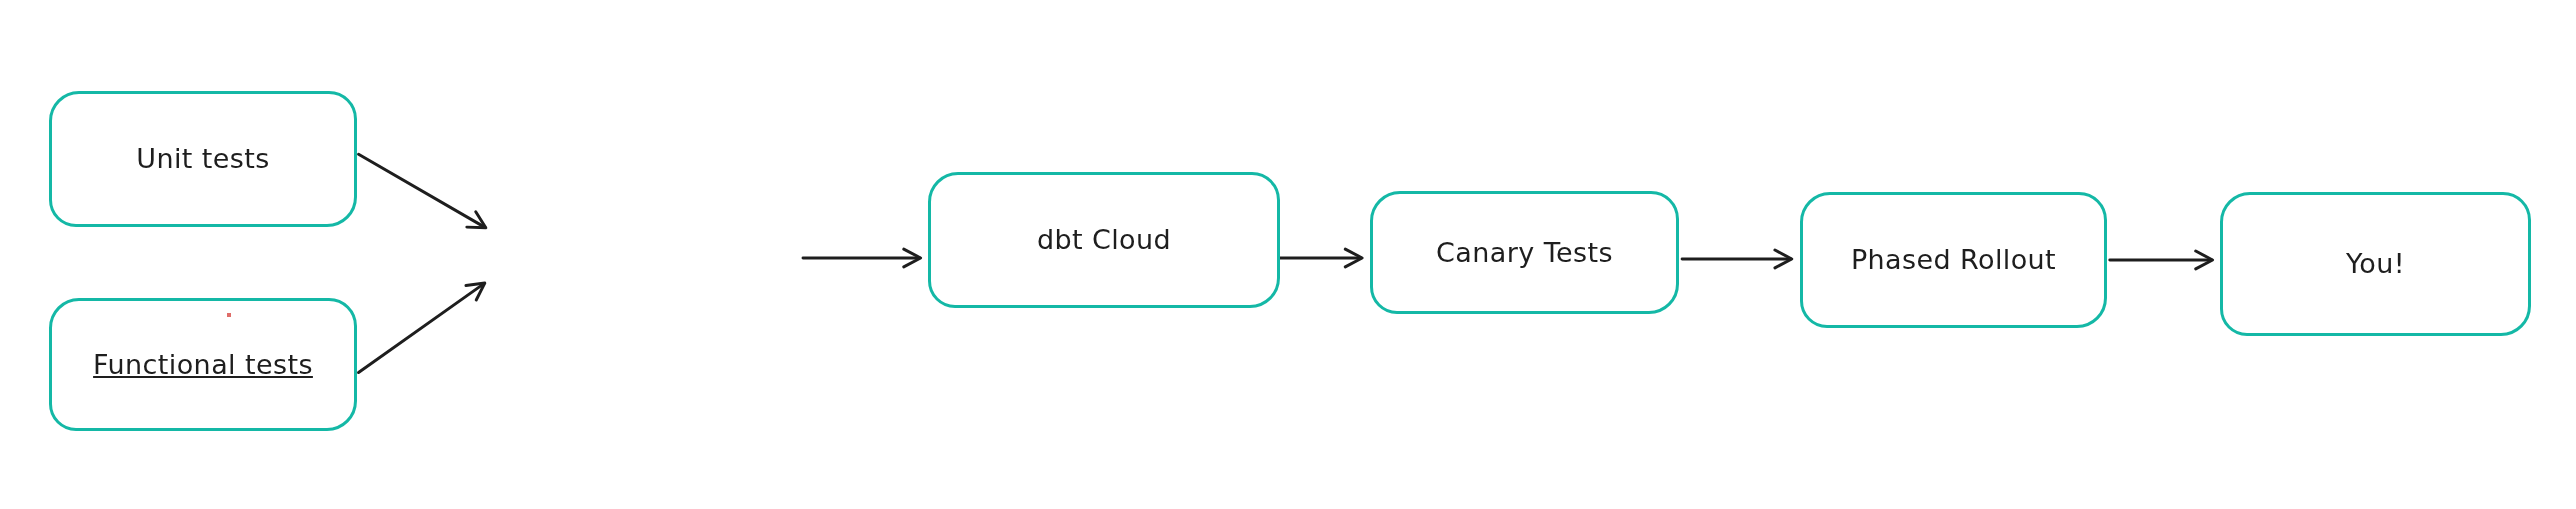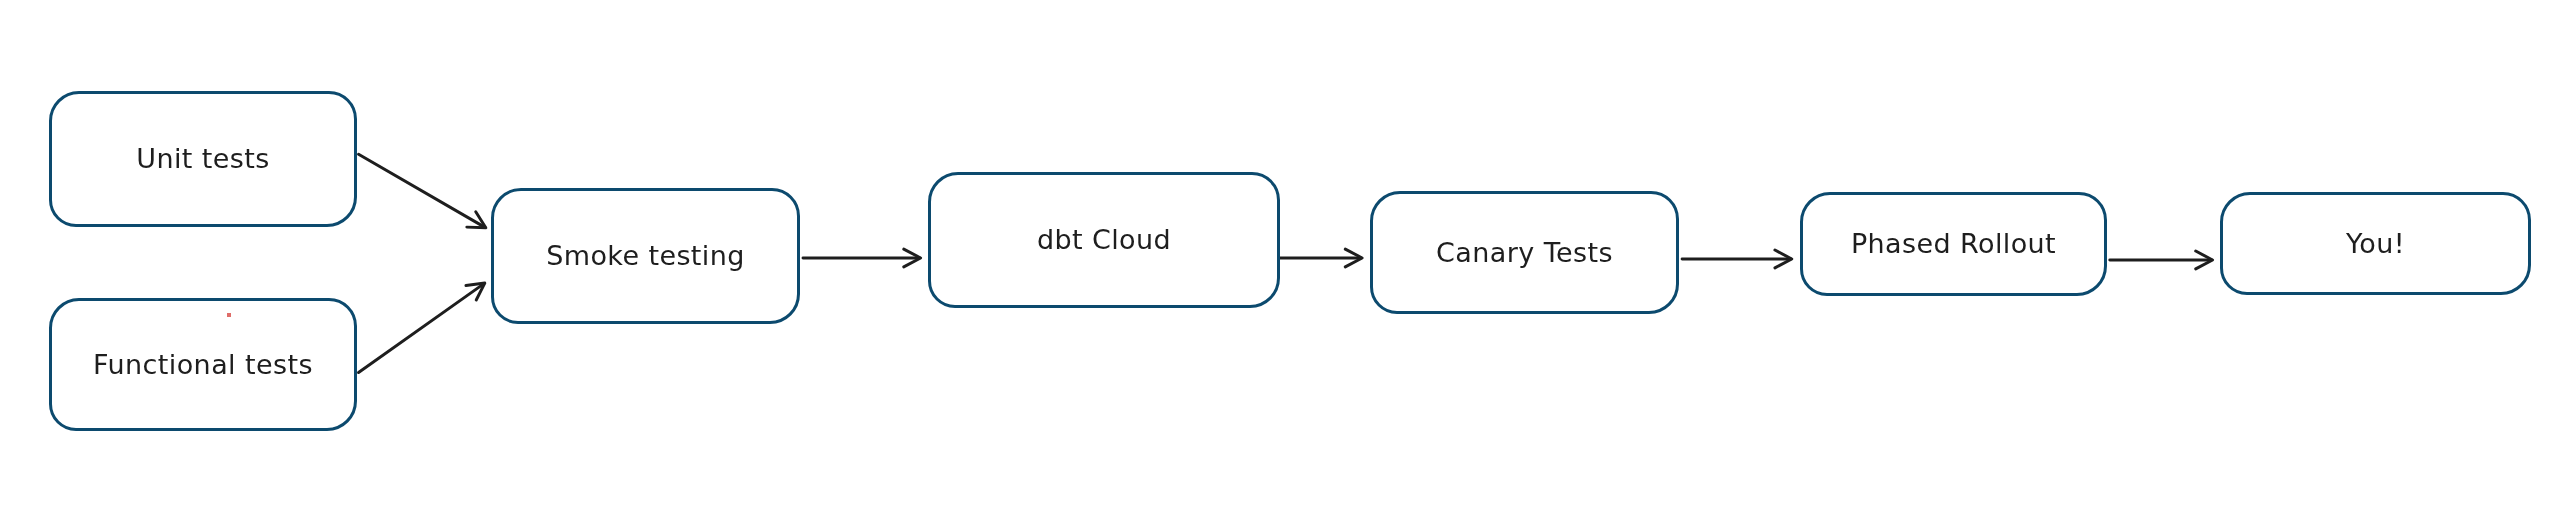--- a/index.html
+++ b/index.html
@@ -18,40 +18,40 @@
   .edges-layer {
     position: absolute;
     left: 0;
     top: 0;
     width: 2576px;
     height: 510px;
   }
   .node {
     position: absolute;
     box-sizing: border-box;
-    border: 3px solid #0c4a6e;
+    border: 3px solid #14b8a6;
     background: #ffffff;
     display: flex;
     align-items: center;
     justify-content: center;
     text-align: center;
     color: #1e1e1e;
     font-size: 27px;
     letter-spacing: 0.4px;
     line-height: 34px;
     border-radius: 30px 28px 30px 27px;
   }
   .node .label { padding: 0 10px; }
   #node-unit-tests        { left: 49px;   top: 91px;  width: 308px; height: 136px; }
-  #node-functional-tests  { left: 49px;   top: 298px; width: 308px; height: 133px; }
+  #node-functional-tests  { left: 49px;   top: 298px; width: 308px; height: 133px; text-decoration: underline; }
   #node-smoke-testing     { left: 491px;  top: 188px; width: 309px; height: 136px; }
   #node-dbt-cloud         { left: 928px;  top: 172px; width: 352px; height: 136px; }
   #node-canary-tests      { left: 1370px; top: 191px; width: 309px; height: 123px; }
-  #node-phased-rollout    { left: 1800px; top: 192px; width: 307px; height: 104px; }
-  #node-you               { left: 2220px; top: 192px; width: 311px; height: 103px; }
+  #node-phased-rollout    { left: 1800px; top: 192px; width: 307px; height: 136px; }
+  #node-you               { left: 2220px; top: 192px; width: 311px; height: 144px; }
   .red-dot {
     position: absolute;
     left: 227px;
     top: 313px;
     width: 4px;
     height: 4px;
     background: #d9534f;
     opacity: 0.85;
   }
 </style>
@@ -75,23 +75,20 @@
   </svg>
 
   <div class="node" id="node-unit-tests">
     <span class="label">Unit tests</span>
   </div>
 
   <div class="node" id="node-functional-tests">
     <span class="label">Functional tests</span>
   </div>
 
-  <div class="node" id="node-smoke-testing">
-    <span class="label">Smoke testing</span>
-  </div>
 
   <div class="node" id="node-dbt-cloud">
     <span class="label">
       <span style="display:block">dbt Cloud</span>
     </span>
   </div>
 
   <div class="node" id="node-canary-tests">
     <span class="label">Canary Tests</span>
   </div>

